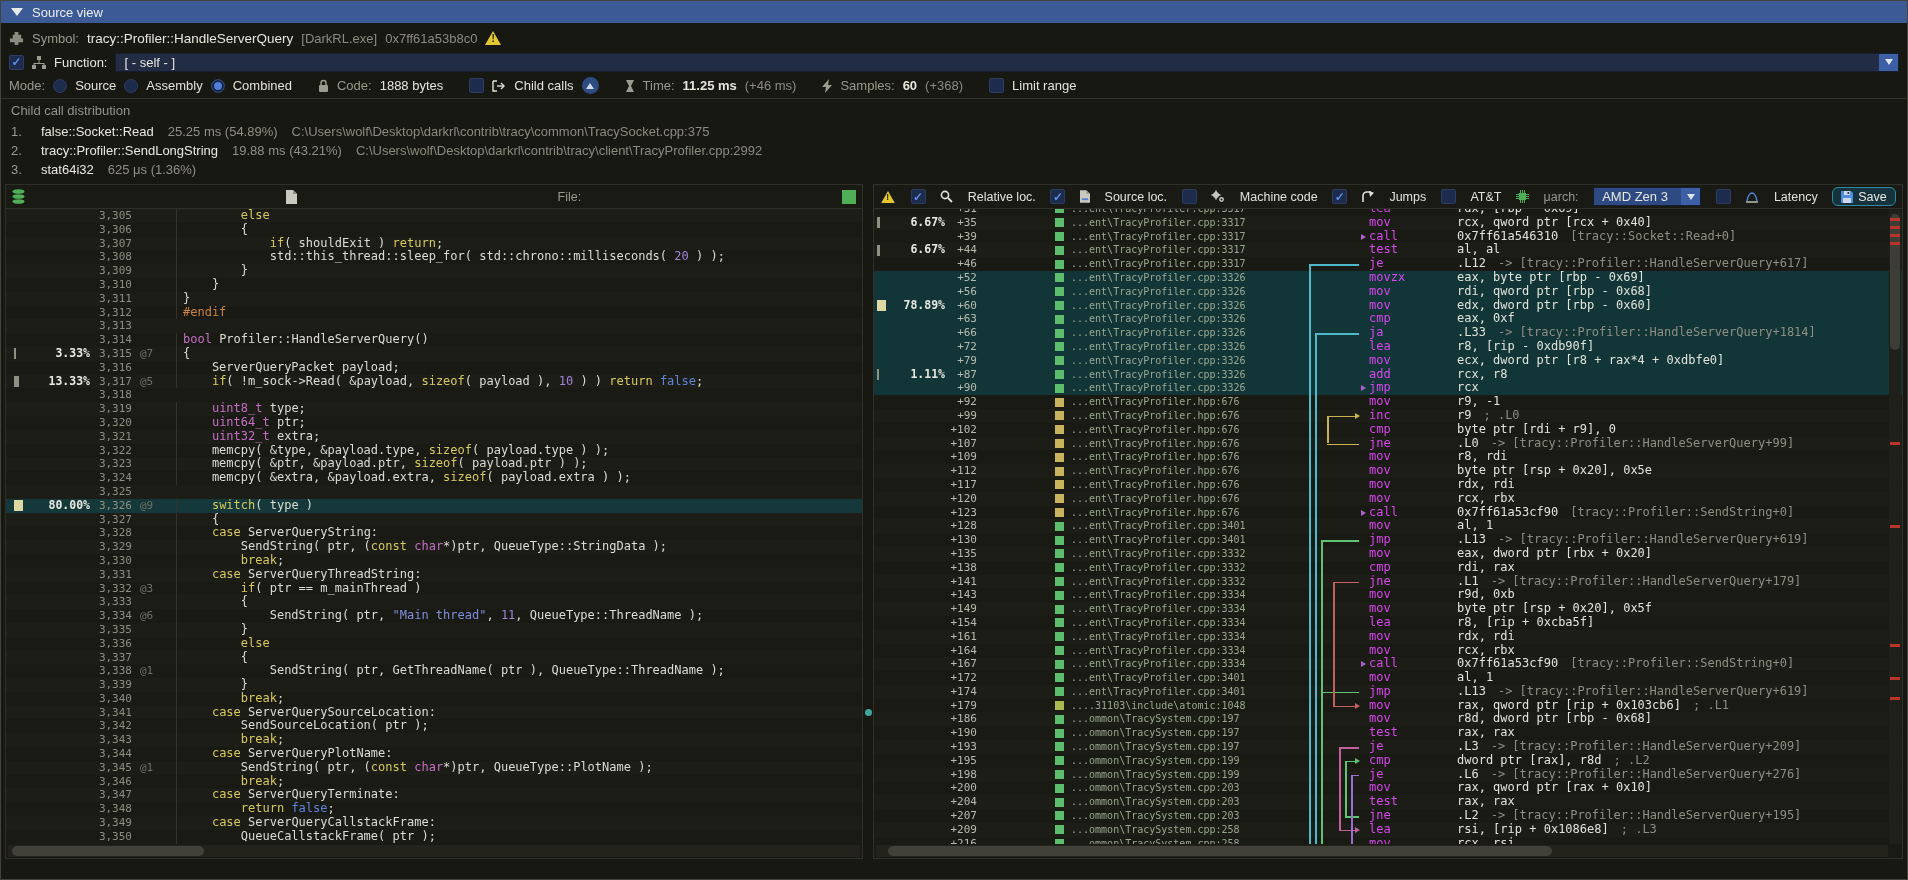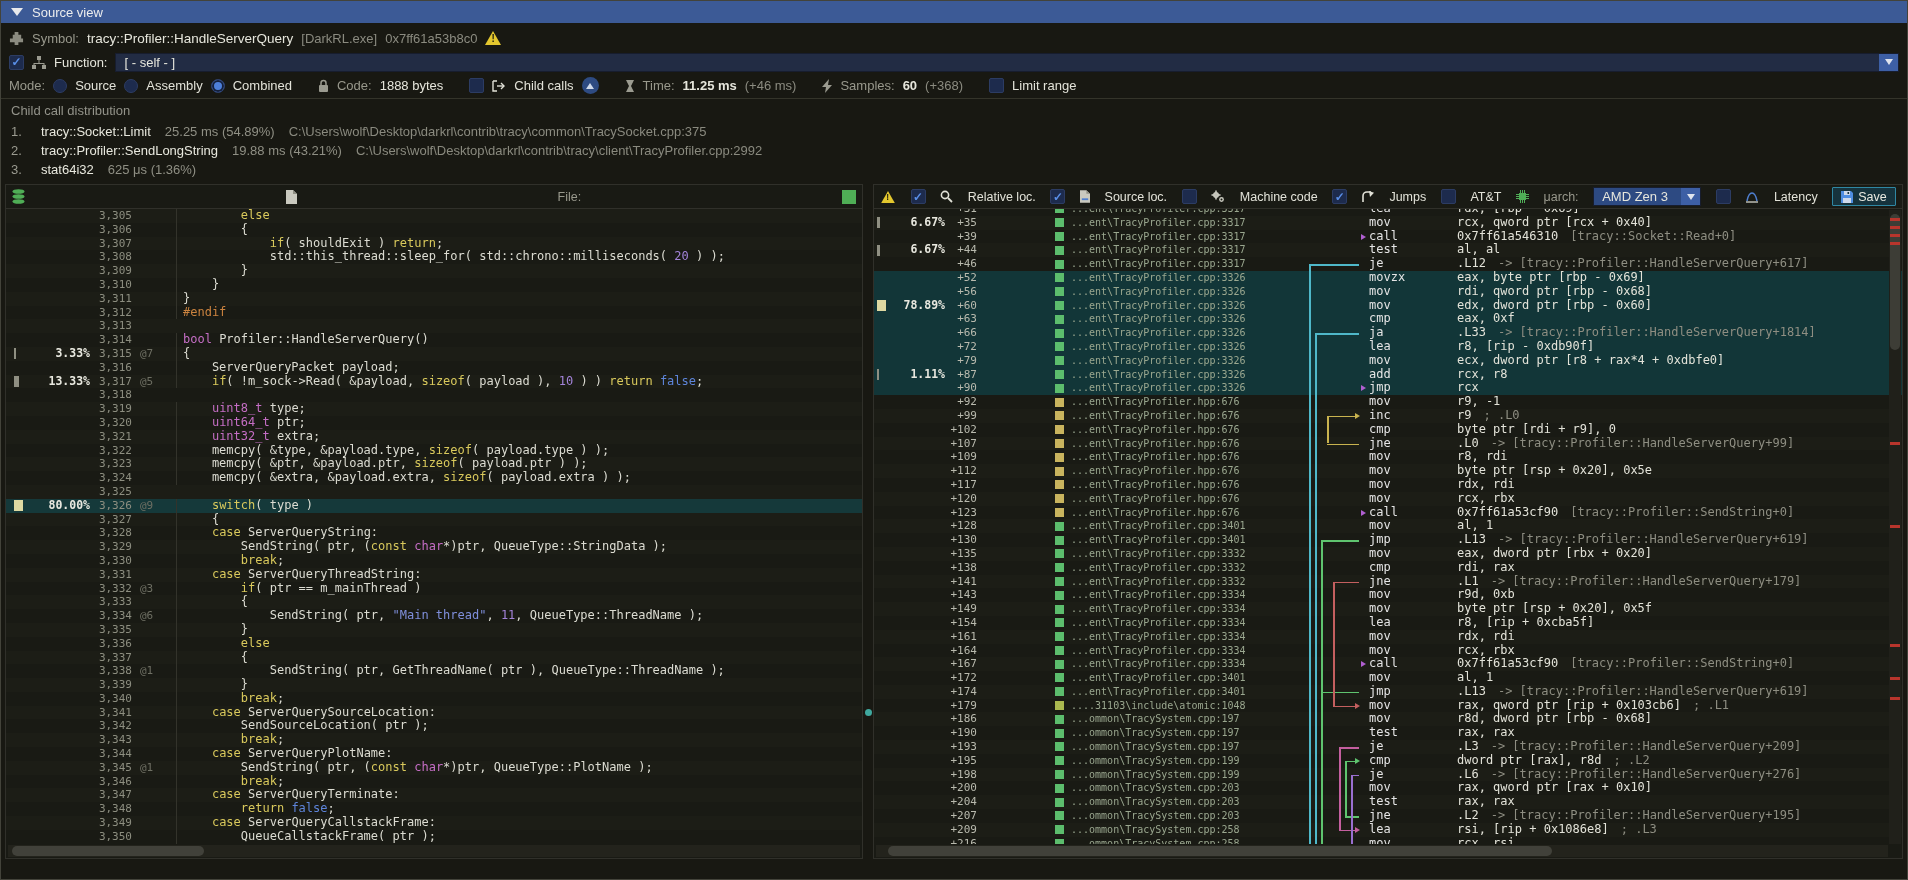--- a/index.html
+++ b/index.html
@@ -94,40 +94,40 @@
   .asm-row:nth-child(even) { background:#1c1d16; }
   .asm-row.hl { background:#123638; }
   .a-bar { width:12px; flex:none; display:flex; align-items:center; padding-left:3px; }
   .a-bar i { display:block; height:11px; background:#8f8f82; }
   .a-pct { width:59px; flex:none; text-align:right; color:#e8e8df; font-weight:bold; font-size:11.5px; }
   .a-off { width:32px; flex:none; text-align:right; color:#b9baae; font-size:11px; }
   .a-loc { width:328px; flex:none; display:flex; align-items:center; padding-left:78px; gap:7px; overflow:hidden; }
   .a-loc .sq { width:9px; height:9px; flex:none; }
   .a-loc .lt { font-size:10px; color:#9aa78f; }
   .a-gut { width:56px; flex:none; position:relative; height:100%; }
-  .a-mnem { width:96px; flex:none; padding-left:8px; color:#e5e5e5; position:relative; }
+  .a-mnem { width:96px; flex:none; padding-left:8px; color:#d946ef; position:relative; }
   .a-mnem .mark { position:absolute; left:0; top:4px; width:0; height:0; border-top:3px solid transparent;
     border-bottom:3px solid transparent; border-left:5px solid #b05fd0; }
   .a-ops { flex:1; color:#e3e3d9; overflow:hidden; }
   .a-ops .note { color:#8e8e82; margin-left:12px; }
 
   .jump-overlay { position:absolute; left:431px; top:0; bottom:0; width:56px; pointer-events:none; }
   .jmp-v { position:absolute; width:1.5px; }
   .jmp-h { position:absolute; height:1.5px; }
   .jmp-a { position:absolute; width:0; height:0; border-top:3px solid transparent; border-bottom:3px solid transparent; }
 
   
   .hscroll { position:absolute; left:2px; right:2px; bottom:1px; height:12px; background:#23231c; }
   .hscroll .thumb { position:absolute; top:1px; bottom:1px; background:#41413a; border-radius:5px; }
   .vscroll { position:absolute; right:1px; top:25px; bottom:14px; width:12px; background:#20201a; }
   .vscroll .thumb { position:absolute; left:1px; right:1px; background:#3d3d36; border-radius:5px; }
   .vscroll .mark { position:absolute; left:1px; right:1px; height:3px; background:#b8352c; }
 
   .save-btn { display:flex; align-items:center; gap:5px; background:#16333d; border:1px solid #2f87a3;
-    border-radius:1px; height:19px; padding:0 8px; color:#e9e9e0; }
+    border-radius:6px; height:19px; padding:0 8px; color:#e9e9e0; }
 
   svg { display:block; }
 </style>
 </head>
 <body>
 
 <div class="window">
 
   <div class="titlebar">
     <span class="collapse-arrow"></span>
@@ -219,21 +219,21 @@
     <span class="gap"></span>
     <span class="checkbox"></span>
     <span>Limit range</span>
   </div>
 
   <div class="dist">
     <div class="dist-header">Child call distribution</div>
     <div>
         <div class="dist-row">
           <span class="dist-idx">1.</span>
-          <span class="dist-name">tracy::Socket::Limit</span>
+          <span class="dist-name">false::Socket::Read</span>
           <span class="dist-time">25.25 ms (54.89%)</span>
           <span class="dist-path">C:\Users\wolf\Desktop\darkrl\contrib\tracy\common\TracySocket.cpp:375</span>
         </div>
         <div class="dist-row">
           <span class="dist-idx">2.</span>
           <span class="dist-name">tracy::Profiler::SendLongString</span>
           <span class="dist-time">19.88 ms (43.21%)</span>
           <span class="dist-path">C:\Users\wolf\Desktop\darkrl\contrib\tracy\client\TracyProfiler.cpp:2992</span>
         </div>
         <div class="dist-row">

